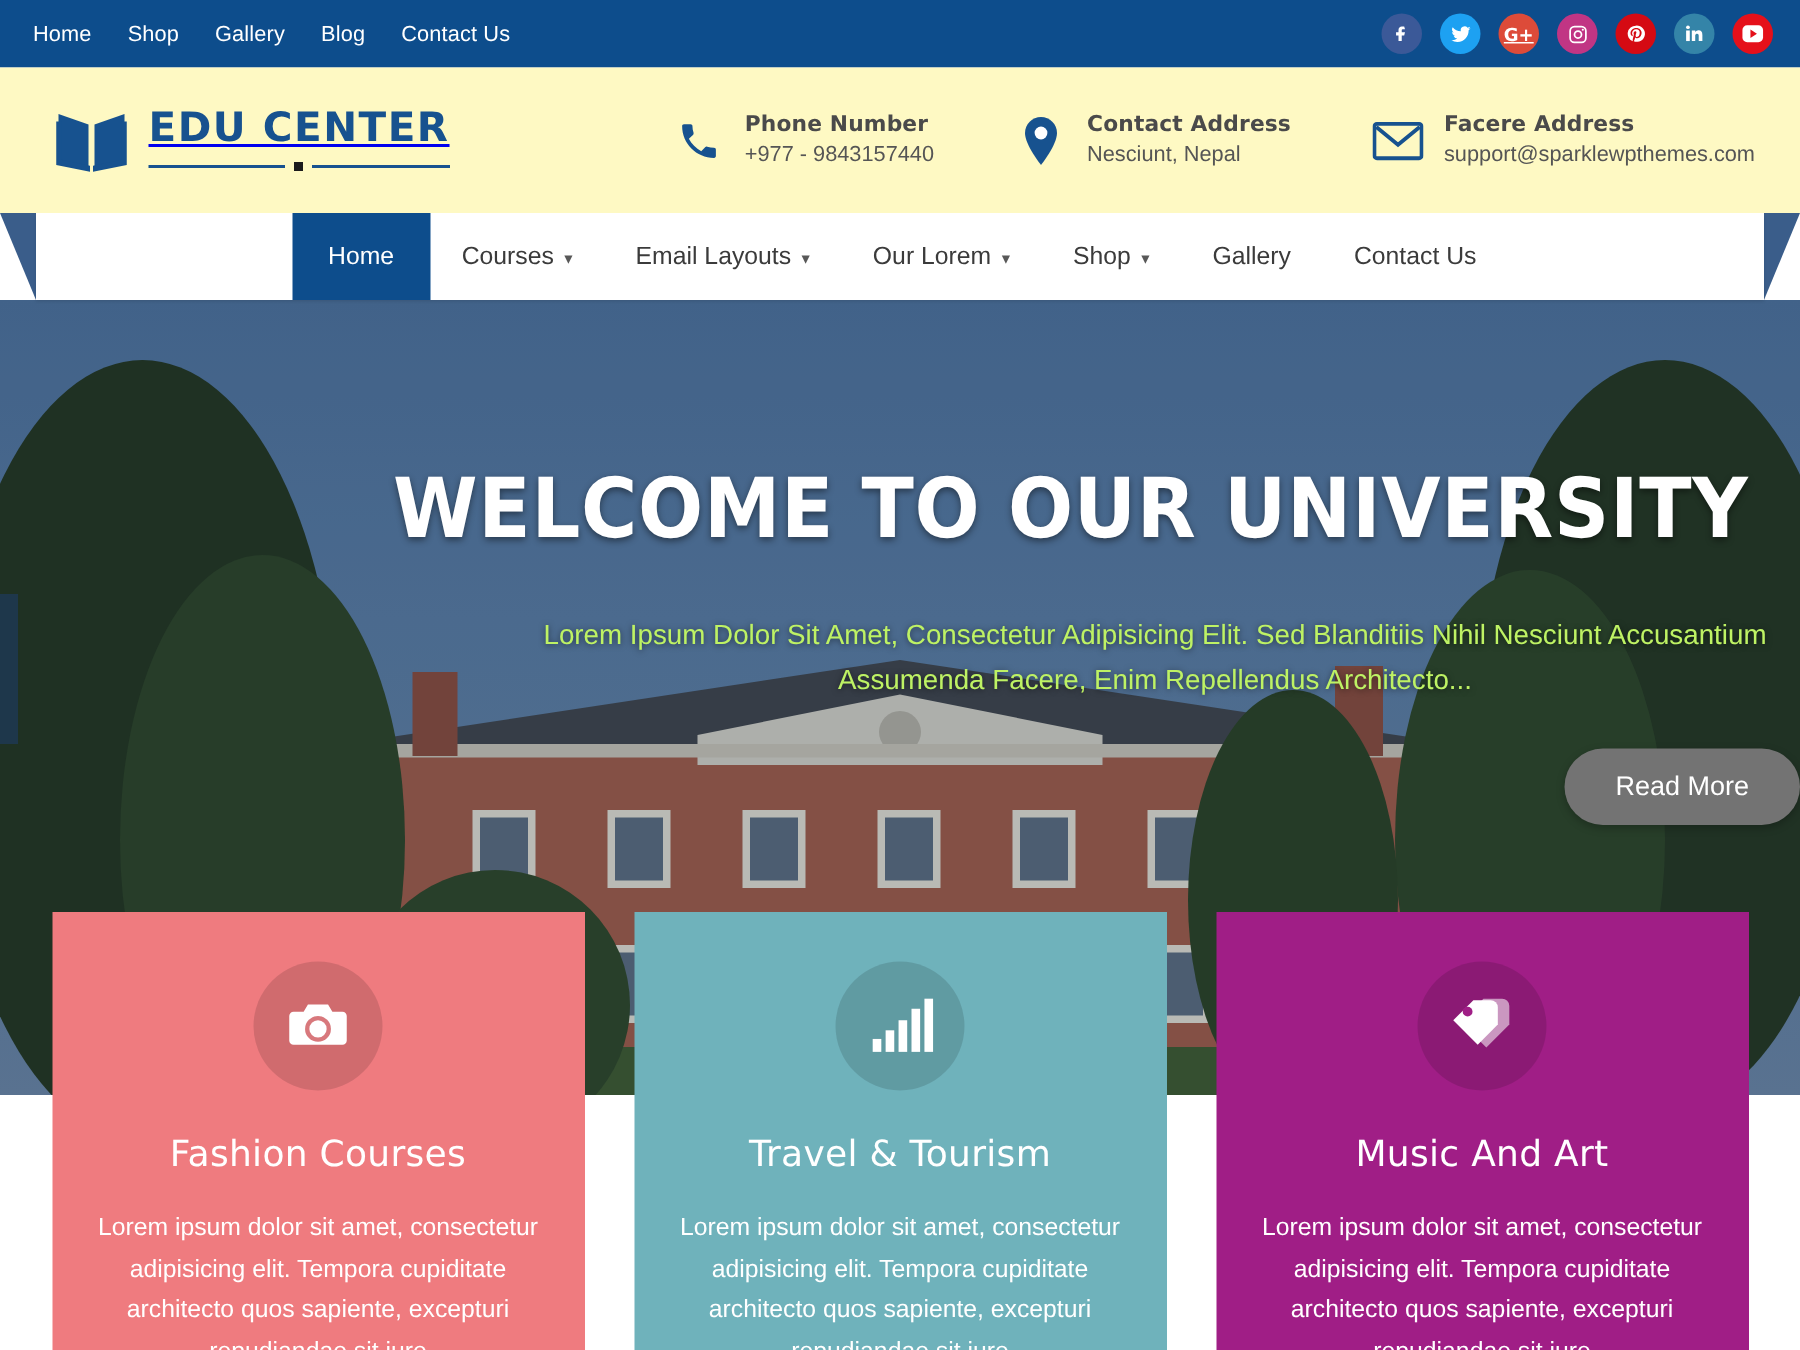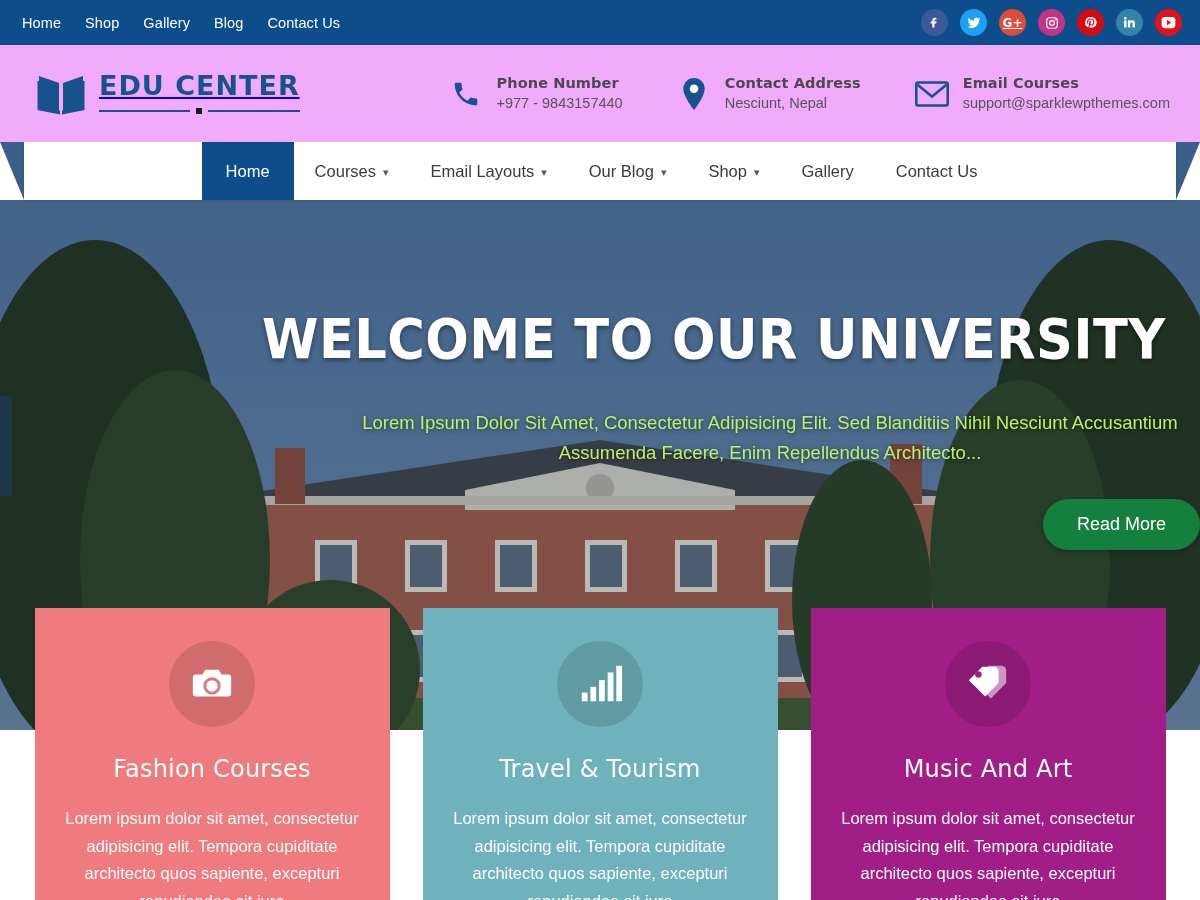--- a/index.html
+++ b/index.html
@@ -25,21 +25,21 @@
   .soc{
     width:27px;height:27px;border-radius:50%;
     display:flex;align-items:center;justify-content:center;
     color:#fff;font-size:12.5px;font-weight:bold;
     line-height:1;
   }
   .soc svg{ display:block; }
 
   
   .header{
-    height:97px; background:#f0abfc;
+    height:97px; background:#fef9c3;
     display:flex; align-items:center;
     padding:0 22px 0 36px;
     gap:44px;
   }
   .logo{ display:flex; align-items:center; gap:13px; }
   .logo-mark{ width:50px;height:44px; flex:none;}
   .logo-text{ display:flex; flex-direction:column; align-items:stretch; }
   .logo-word{
     font-family:"DejaVu Sans", sans-serif;
     font-size:27px; font-weight:bold; color:#17528f;
@@ -110,21 +110,21 @@
     text-shadow:0 2px 5px rgba(0,0,0,.45);
     transform:scaleX(0.93); transform-origin:center;
   }
   .hero-sub{
     margin-top:41px; width:860px; text-align:center;
     font-size:18.5px; color:#bef264; line-height:1.62;
     text-shadow:0 1px 4px rgba(0,0,0,.55);
   }
   .readmore{
     margin-top:31px;
-    background:#15803d; color:#fff; border:none;
+    background:#737373; color:#fff; border:none;
     font-size:18px; font-family:"Liberation Sans",sans-serif;
     padding:15px 34px; border-radius:32px; cursor:pointer;
     box-shadow:0 2px 6px rgba(0,0,0,.25);
   }
   .arrow-l{
     position:absolute; left:0; top:196px; width:12px; height:100px;
     background:rgba(30,60,110,.55); z-index:6;
   }
 
   
@@ -246,21 +246,21 @@
     </span>
   </div>
   <div class="cblock">
     <span class="cicon">
           <svg width="36" height="28" viewBox="0 0 40 30">
             <rect x="1.5" y="1.5" width="37" height="27" rx="2" fill="none" stroke="currentColor" stroke-width="3"></rect>
             <path d="M3 4 L20 18 L37 4" fill="none" stroke="currentColor" stroke-width="3"></path>
           </svg>
         </span>
     <span>
-      <span class="ctitle">Email Courses</span><br>
+      <span class="ctitle">Facere Address</span><br>
       <span class="cval">support@sparklewpthemes.com</span>
     </span>
   </div>
     </div>
 </div>
 
 <div class="navwrap">
   <div class="ribbon left">
     <svg width="24" height="58" viewBox="0 0 24 58">
         <path d="M0 0 L24 0 L24 58 Z" fill="#3a5d8a"></path>
@@ -279,21 +279,21 @@
    </a>
         <a href="#" class="mi">
      <span>Courses</span>
      <span class="caret">▾</span>
    </a>
         <a href="#" class="mi">
      <span>Email Layouts</span>
      <span class="caret">▾</span>
    </a>
         <a href="#" class="mi">
-     <span>Our Blog</span>
+     <span>Our Lorem</span>
      <span class="caret">▾</span>
    </a>
         <a href="#" class="mi">
      <span>Shop</span>
      <span class="caret">▾</span>
    </a>
         <a href="#" class="mi">
      <span>Gallery</span>
 
    </a>

